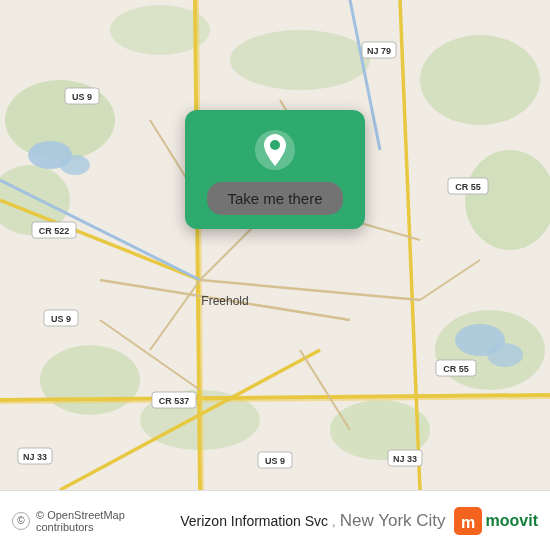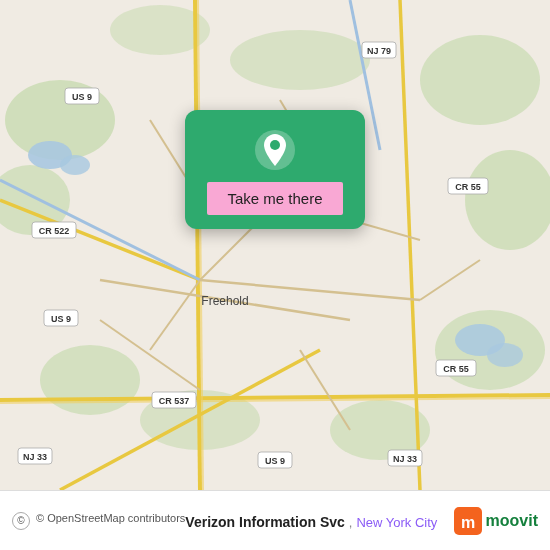--- a/index.html
+++ b/index.html
@@ -41,24 +41,24 @@
       box-shadow: 0 4px 16px rgba(0,0,0,0.3);
     }
 
     #pin-icon {
       width: 44px;
       height: 44px;
       margin-bottom: 10px;
     }
 
     #take-me-there-btn {
-      background: #f9a8d4;
+      background: #737373;
       color: #222;
       border: none;
-      border-radius: 2px;
+      border-radius: 15px;
       padding: 8px 20px;
       font-size: 15px;
       font-weight: 500;
       cursor: pointer;
       white-space: nowrap;
     }
 
     
     #bottom-bar {
       width: 550px;
@@ -86,27 +86,27 @@
     }
 
     #attribution-text {
       font-size: 11px;
       color: #555;
       flex: 1;
     }
 
     #location-name {
       font-size: 14px;
-      font-weight: 700;
+      font-weight: 400;
       color: #222;
     }
 
     #location-city {
-      font-size: 13px;
-      color: #8b5cf6;
+      font-size: 17px;
+      color: #737373;
     }
 
     #moovit-logo {
       display: flex;
       align-items: center;
       gap: 4px;
       flex-shrink: 0;
     }
 
     #moovit-icon {

